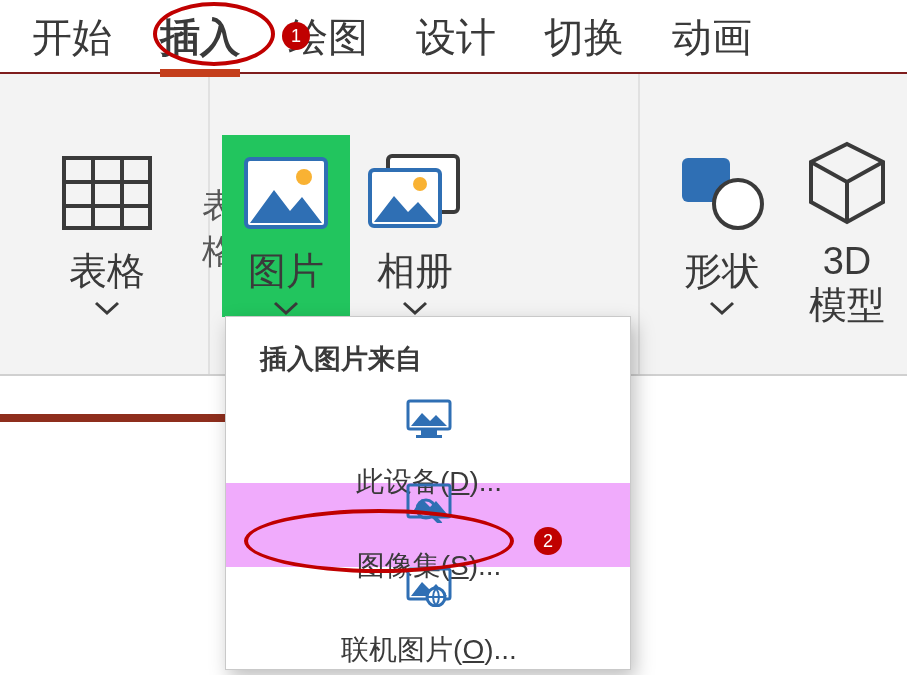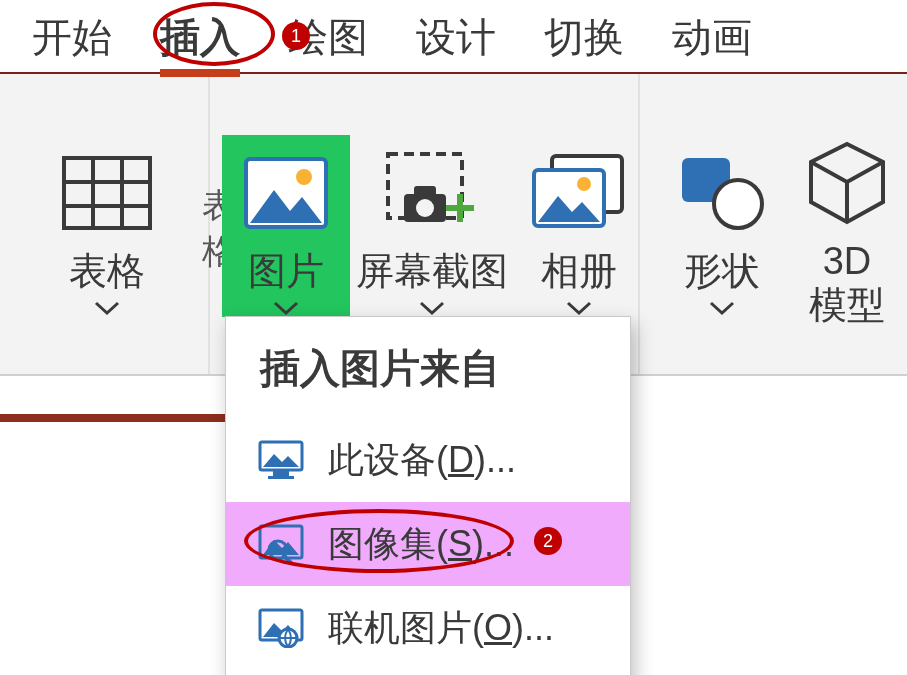--- a/index.html
+++ b/index.html
@@ -124,33 +124,34 @@
     position: absolute;
     left: 225px;
     top: 316px;
     width: 404px;
     background: #fff;
     border: 1px solid #c9c9c9;
     box-shadow: 4px 8px 18px rgba(0,0,0,.25);
     padding-bottom: 18px;
   }
   .menu-title {
-    font-size: 40px;
+    font-size: 27px;
     font-weight: 700;
     padding: 24px 30px 22px 34px;
   }
   .menu-item {
     display: flex;
     align-items: center;
     height: 84px;
     padding: 0 30px 0 32px;
-    font-size: 36px;
+    font-size: 28px;
     cursor: pointer;
     box-sizing: border-box;
     gap: 24px;
+    flex-direction: column;
   }
   .menu-item.hover {
     background: #f0abfc;
   }
   .menu-item .mutxt { flex: 1; }
   .menu-item .ul {
     text-decoration: underline;
   }
   .menu-item .micon {
     width: 46px;
@@ -223,42 +224,20 @@
           </svg>
         </div>
         <div class="label">图片</div>
         <div class="chev">
           <svg width="26" height="16" viewBox="0 0 26 16">
               <polyline points="2,2 13,12 24,2" fill="none" stroke="#3a3a3a" stroke-width="3"></polyline>
             </svg>
         </div>
       </div>
 
-      <div class="big-btn" style="width:164px;">
-        <div class="iconHolder">
-          <svg width="96" height="86" viewBox="0 0 96 86">
-            <rect x="4" y="4" width="74" height="64" fill="none" stroke="#3a3a3a" stroke-width="4" stroke-dasharray="10 6"></rect>
-            <g transform="translate(20,36)">
-              <rect x="0" y="8" width="42" height="28" rx="4" fill="#3a3a3a"></rect>
-              <rect x="10" y="0" width="22" height="12" rx="3" fill="#3a3a3a"></rect>
-              <circle cx="21" cy="22" r="9" fill="#f3f3f3"></circle>
-            </g>
-            <g transform="translate(62,44)">
-              <line x1="14" y1="0" x2="14" y2="28" stroke="#4fa83d" stroke-width="6"></line>
-              <line x1="0" y1="14" x2="28" y2="14" stroke="#4fa83d" stroke-width="6"></line>
-            </g>
-          </svg>
-        </div>
-        <div class="label">屏幕截图</div>
-        <div class="chev">
-          <svg width="26" height="16" viewBox="0 0 26 16">
-              <polyline points="2,2 13,12 24,2" fill="none" stroke="#3a3a3a" stroke-width="3"></polyline>
-            </svg>
-        </div>
-      </div>
 
       <div class="big-btn" style="width:130px;">
         <div class="iconHolder">
           <svg width="94" height="78" viewBox="0 0 94 78">
             <rect x="20" y="2" width="70" height="56" rx="4" fill="#fff" stroke="#3a3a3a" stroke-width="4"></rect>
             <rect x="2" y="16" width="70" height="56" rx="4" fill="#fff" stroke="#2f6fb4" stroke-width="4"></rect>
             <polygon points="6,68 26,42 40,58 50,48 68,68" fill="#2f6fb4"></polygon>
             <circle cx="52" cy="30" r="7" fill="#f9b233"></circle>
           </svg>
         </div>

